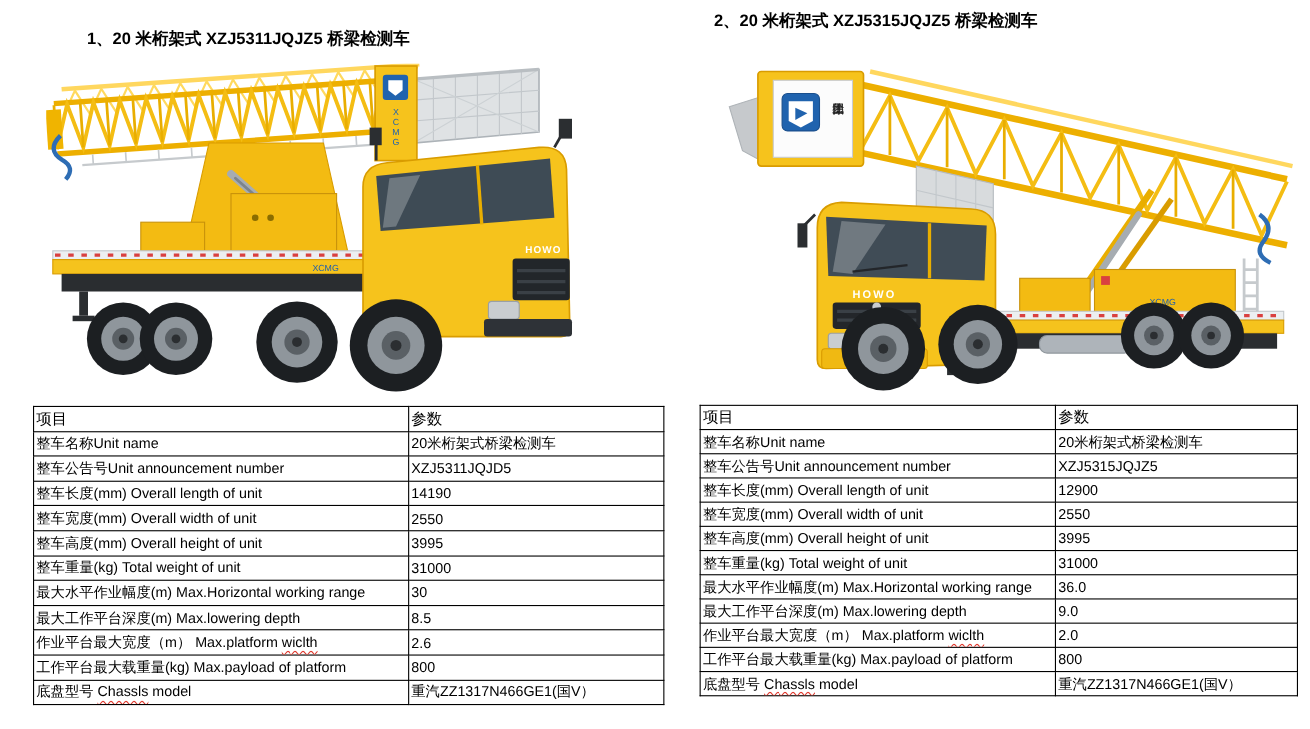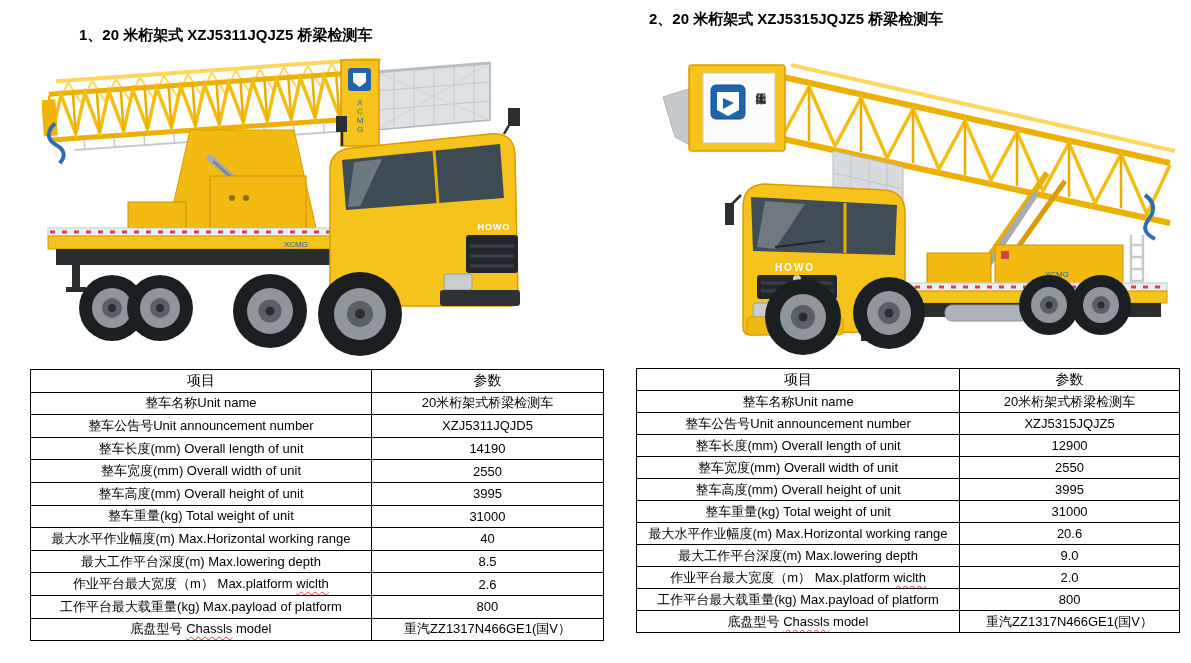--- a/index.html
+++ b/index.html
@@ -8,21 +8,21 @@
   .doc-title{position:absolute;font-weight:700;font-size:15px;white-space:nowrap;}
   #title-1{left:38px;top:26px;margin-left:41px;}
   #title-2{left:649px;top:10px;}
   .figure{position:absolute;}
   #fig-1{left:42px;top:58px;width:558px;height:310px;}
   #fig-2{left:645px;top:55px;width:540px;height:308px;}
   .tablewrap{position:absolute;}
   #table-1{left:30px;top:369px;width:574px;}
   #table-2{left:636px;top:368px;width:544px;}
   table{border-collapse:collapse;width:100%;table-layout:fixed;}
-  td{border:1.5px solid #000;text-align:center;vertical-align:middle;
+  td{border:1.5px solid #000;vertical-align:middle;
      font-size:13px;padding:0 2px;font-weight:400;overflow:hidden;white-space:nowrap;}
   td.hd{font-size:14px;}
   #table-1 td{height:21.6px;}
   #table-2 td{height:21px;}
   .c-item{width:59.5%;}
   .sq{text-decoration-line:underline;text-decoration-style:wavy;
       text-decoration-color:#E0392E;text-decoration-thickness:1px;text-underline-offset:3px;}
   .vtext{writing-mode:vertical-rl;text-orientation:upright;}
 </style>
 </head>
@@ -236,21 +236,21 @@
     <td>3995</td>
   </tr>
 
   <tr>
     <td class="c-item"><span>整车重量(kg) Total weight of unit</span><span class="sq"></span><span></span></td>
     <td>31000</td>
   </tr>
 
   <tr>
     <td class="c-item"><span>最大水平作业幅度(m) Max.Horizontal working range</span><span class="sq"></span><span></span></td>
-    <td>40</td>
+    <td>30</td>
   </tr>
 
   <tr>
     <td class="c-item"><span>最大工作平台深度(m) Max.lowering depth</span><span class="sq"></span><span></span></td>
     <td>8.5</td>
   </tr>
 
   <tr>
     <td class="c-item"><span>作业平台最大宽度（m） Max.platform </span><span class="sq">wiclth</span><span></span></td>
     <td>2.6</td>
@@ -306,21 +306,21 @@
     <td>3995</td>
   </tr>
 
   <tr>
     <td class="c-item"><span>整车重量(kg) Total weight of unit</span><span class="sq"></span><span></span></td>
     <td>31000</td>
   </tr>
 
   <tr>
     <td class="c-item"><span>最大水平作业幅度(m) Max.Horizontal working range</span><span class="sq"></span><span></span></td>
-    <td>20.6</td>
+    <td>36.0</td>
   </tr>
 
   <tr>
     <td class="c-item"><span>最大工作平台深度(m) Max.lowering depth</span><span class="sq"></span><span></span></td>
     <td>9.0</td>
   </tr>
 
   <tr>
     <td class="c-item"><span>作业平台最大宽度（m） Max.platform </span><span class="sq">wiclth</span><span></span></td>
     <td>2.0</td>

